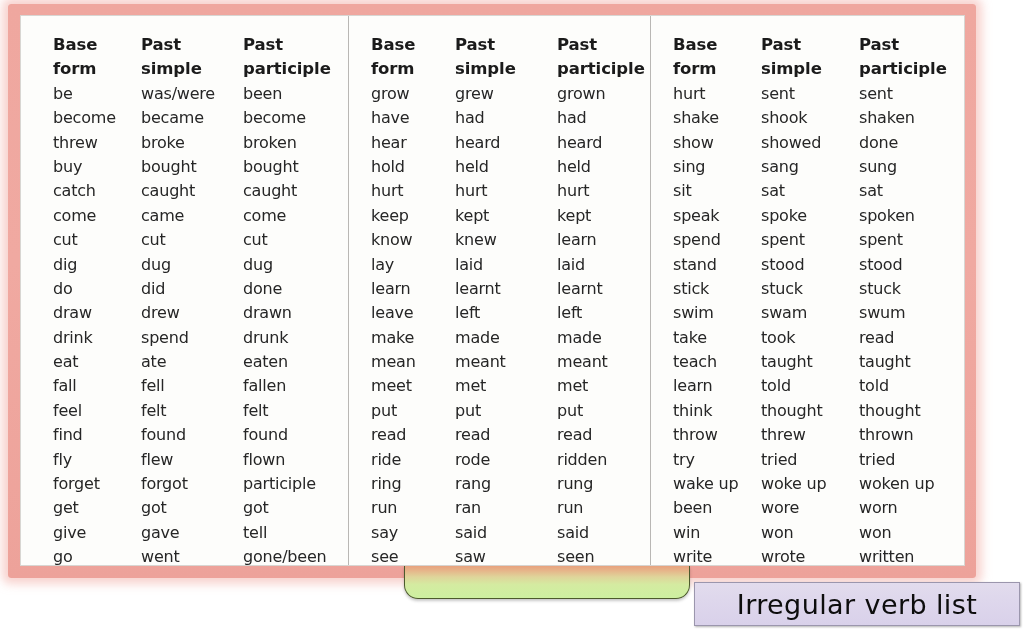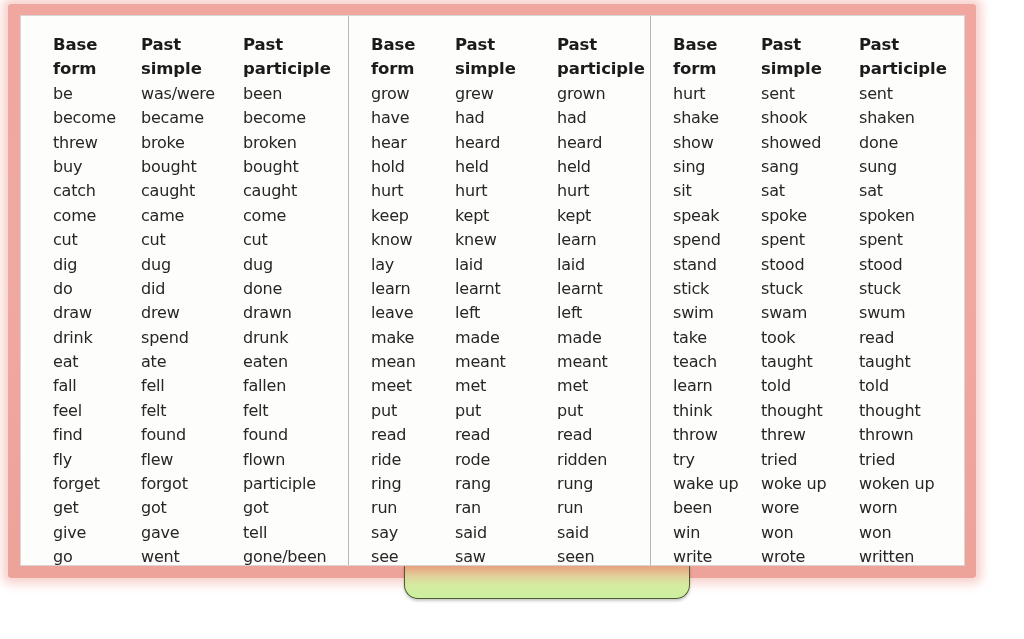--- a/index.html
+++ b/index.html
@@ -361,14 +361,17 @@
             </div>
           </div>
         </div>
 
       </div>
     </div>
   </div>
 
   <div class="green-tab"></div>
 
+  <div class="title-plate">
+    <span class="title-text">Irregular verb list</span>
+  </div>
 
 </div>
 
 </body></html>

